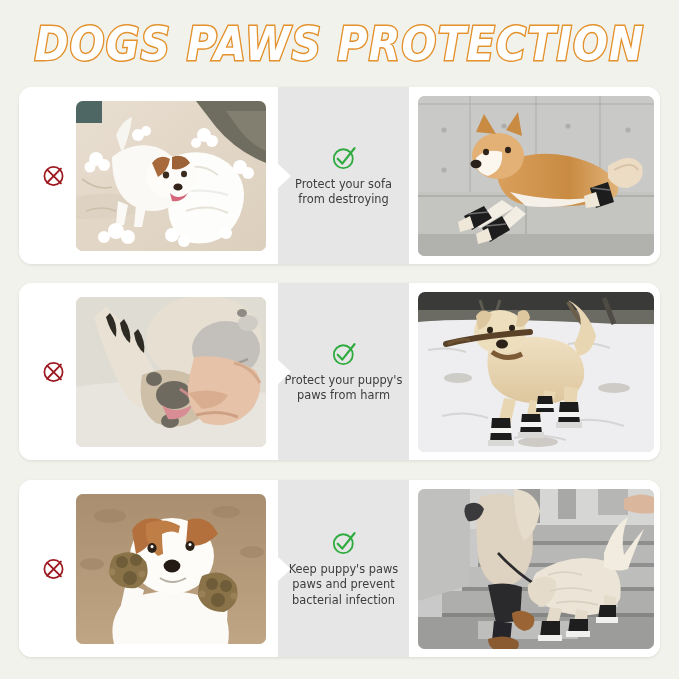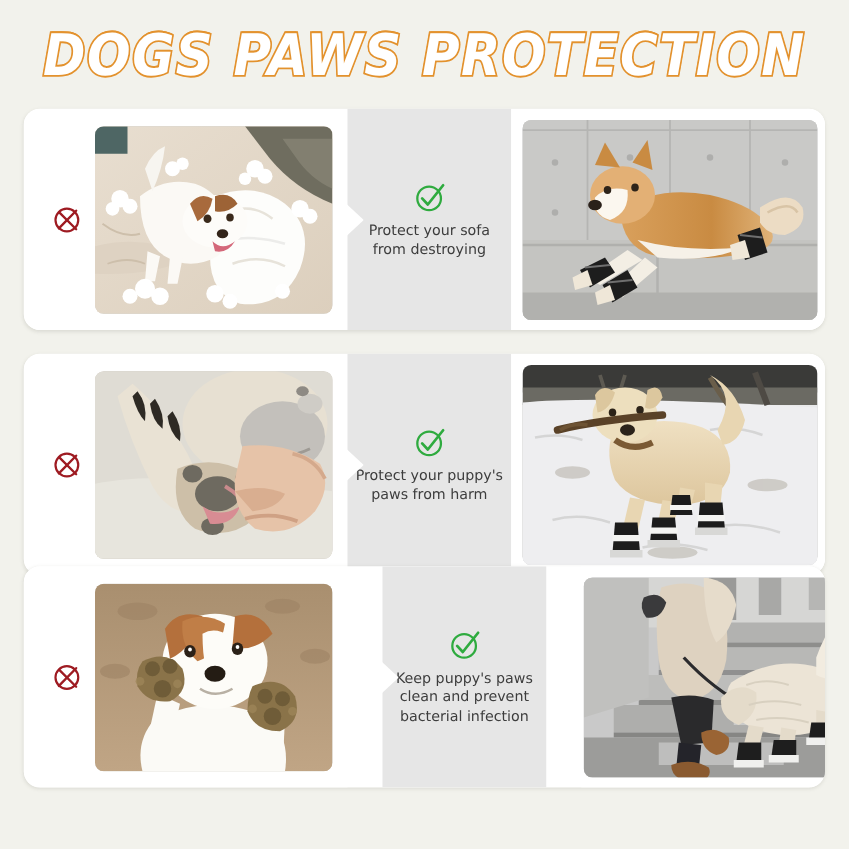--- a/index.html
+++ b/index.html
@@ -44,21 +44,21 @@
     width: 641px;
     height: 177px;
     background: #ffffff;
     border-radius: 13px;
     box-shadow: 0 1px 3px rgba(120,120,110,0.18);
     overflow: hidden;
     display: flex;
   }
   .card.r1 { top: 87px; }
   .card.r2 { top: 283px; }
-  .card.r3 { top: 453px; gap: 28px; }
+  .card.r3 { top: 480px; }
 
   
   .left-zone {
     position: relative;
     width: 259px;
     height: 100%;
     background: #ffffff;
     flex: 0 0 259px;
   }
   .x-icon {
@@ -508,21 +508,21 @@
         </svg>
       </span>
       <span class="check-icon">
         <svg viewBox="0 0 40 40" width="28" height="28">
           <circle cx="19" cy="21" r="13.5" fill="none" stroke="#2fab3f" stroke-width="2.6"></circle>
           <path d="M11 21 L17.5 28 L35 6" fill="none" stroke="#2fab3f" stroke-width="3.1" stroke-linecap="round" stroke-linejoin="round"></path>
         </svg>
       </span>
       <div class="mid-text">
         <div>Keep puppy's paws</div>
-        <div>clean and prevent</div>
+        <div>paws and prevent</div>
         <div>bacterial infection</div>
       </div>
     </div>
 
     <div class="right-zone">
       <div class="photo-right">
         <svg class="scene" viewBox="0 0 236 160" preserveAspectRatio="xMidYMid slice">
           <rect width="236" height="160" fill="#c9c9c9"></rect>
 
           <rect x="0" y="0" width="236" height="40" fill="#d6d6d4"></rect>

